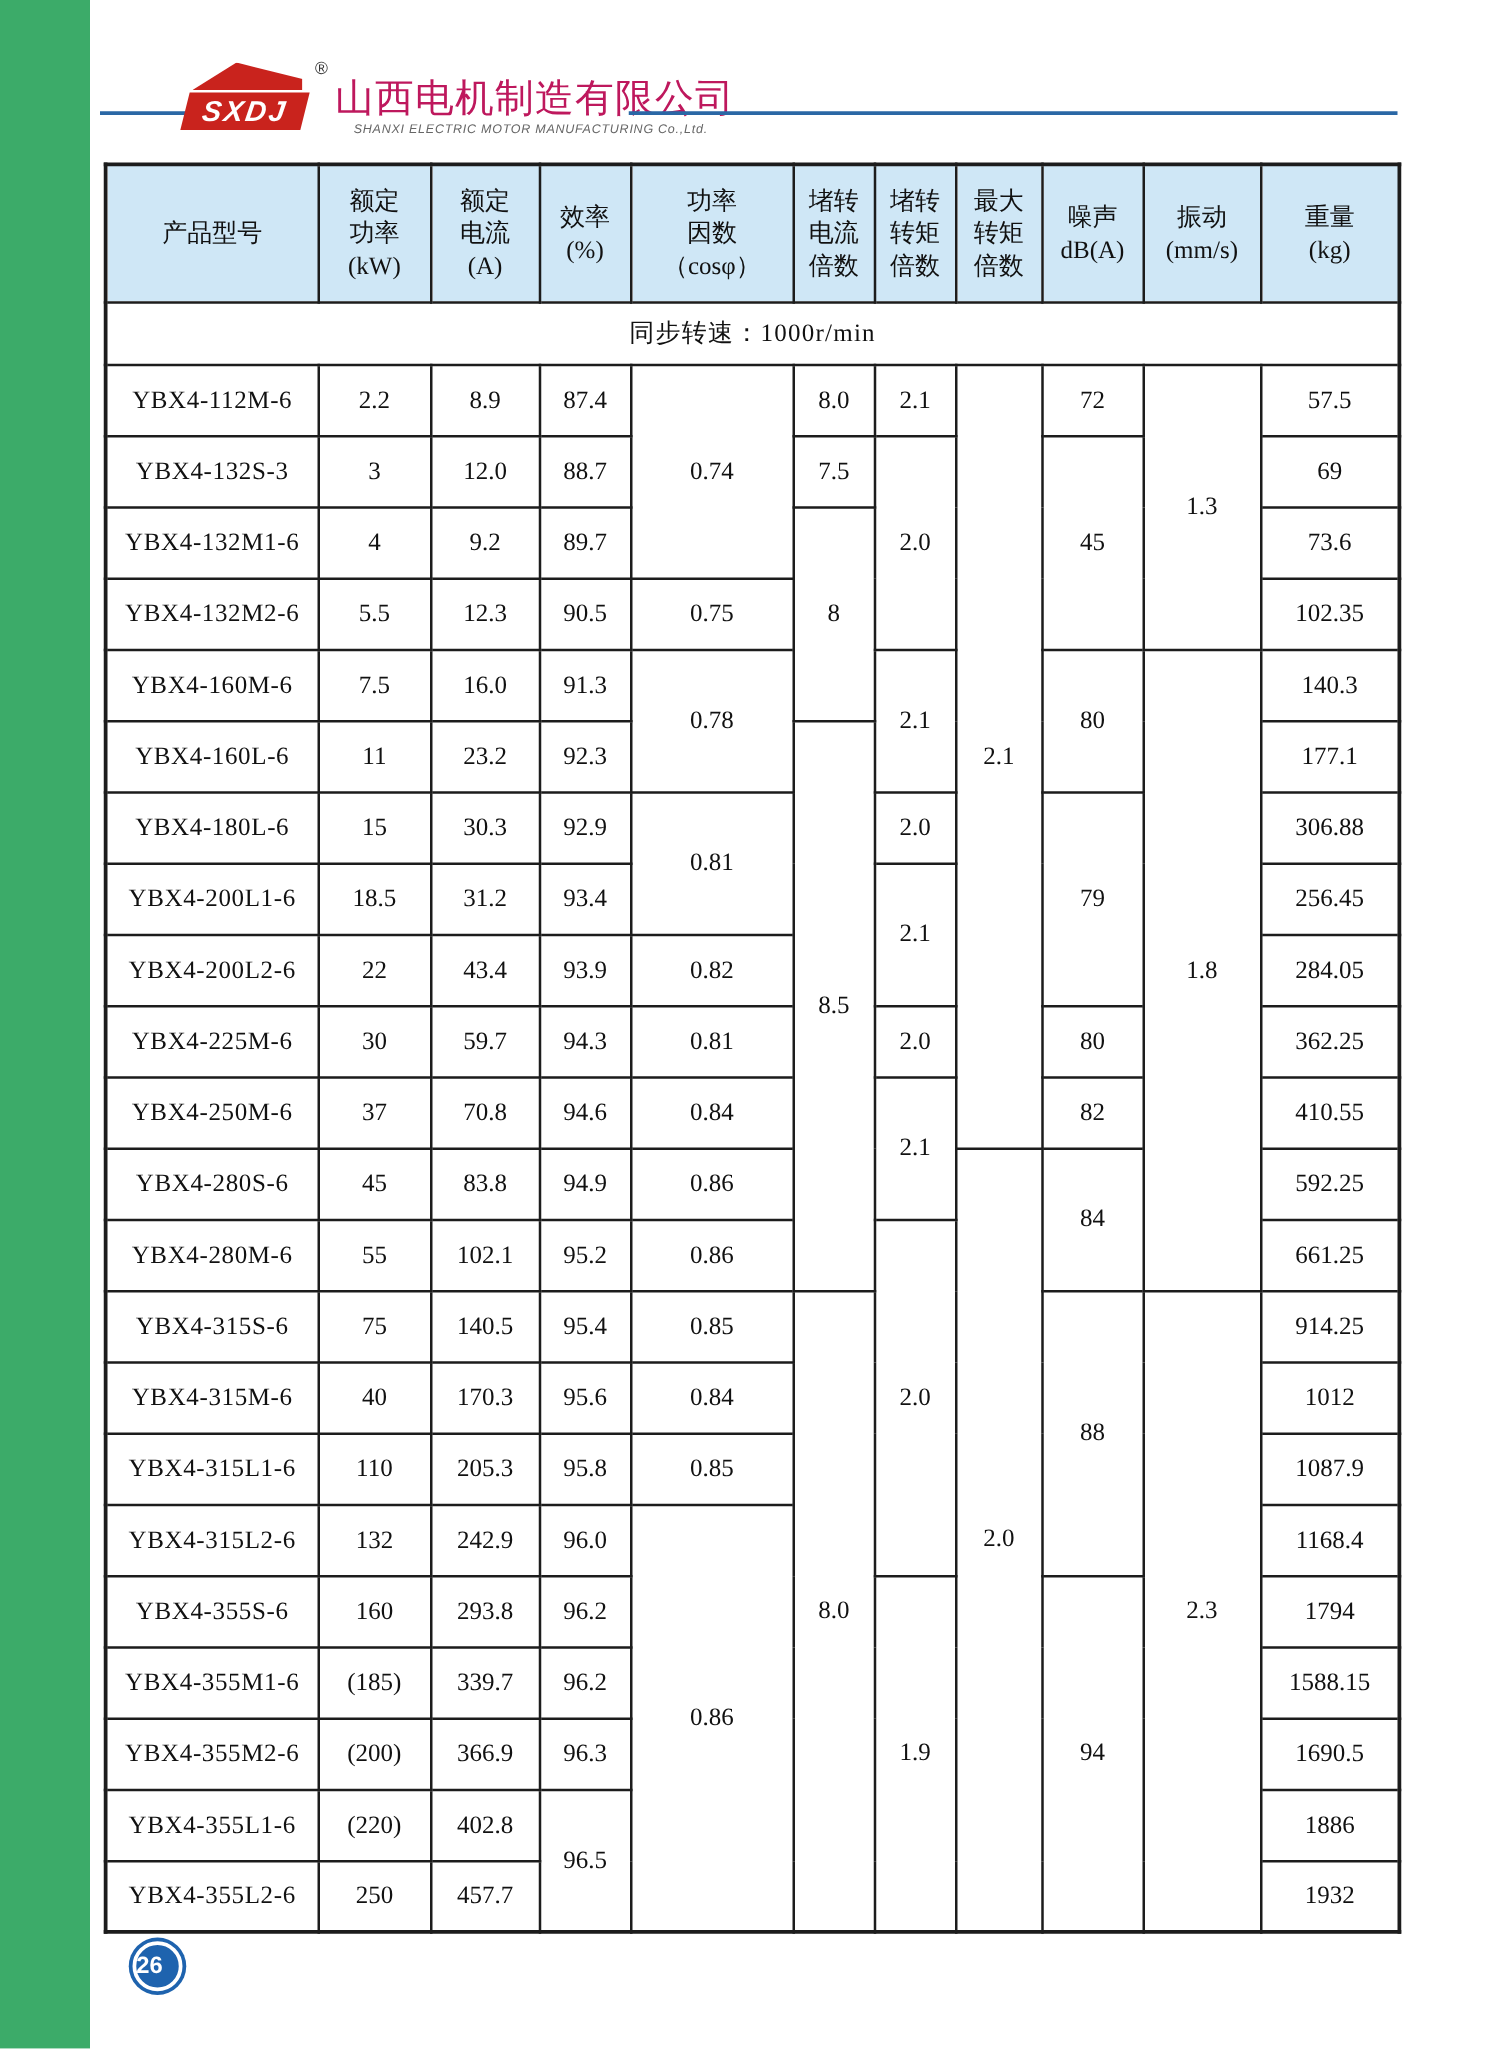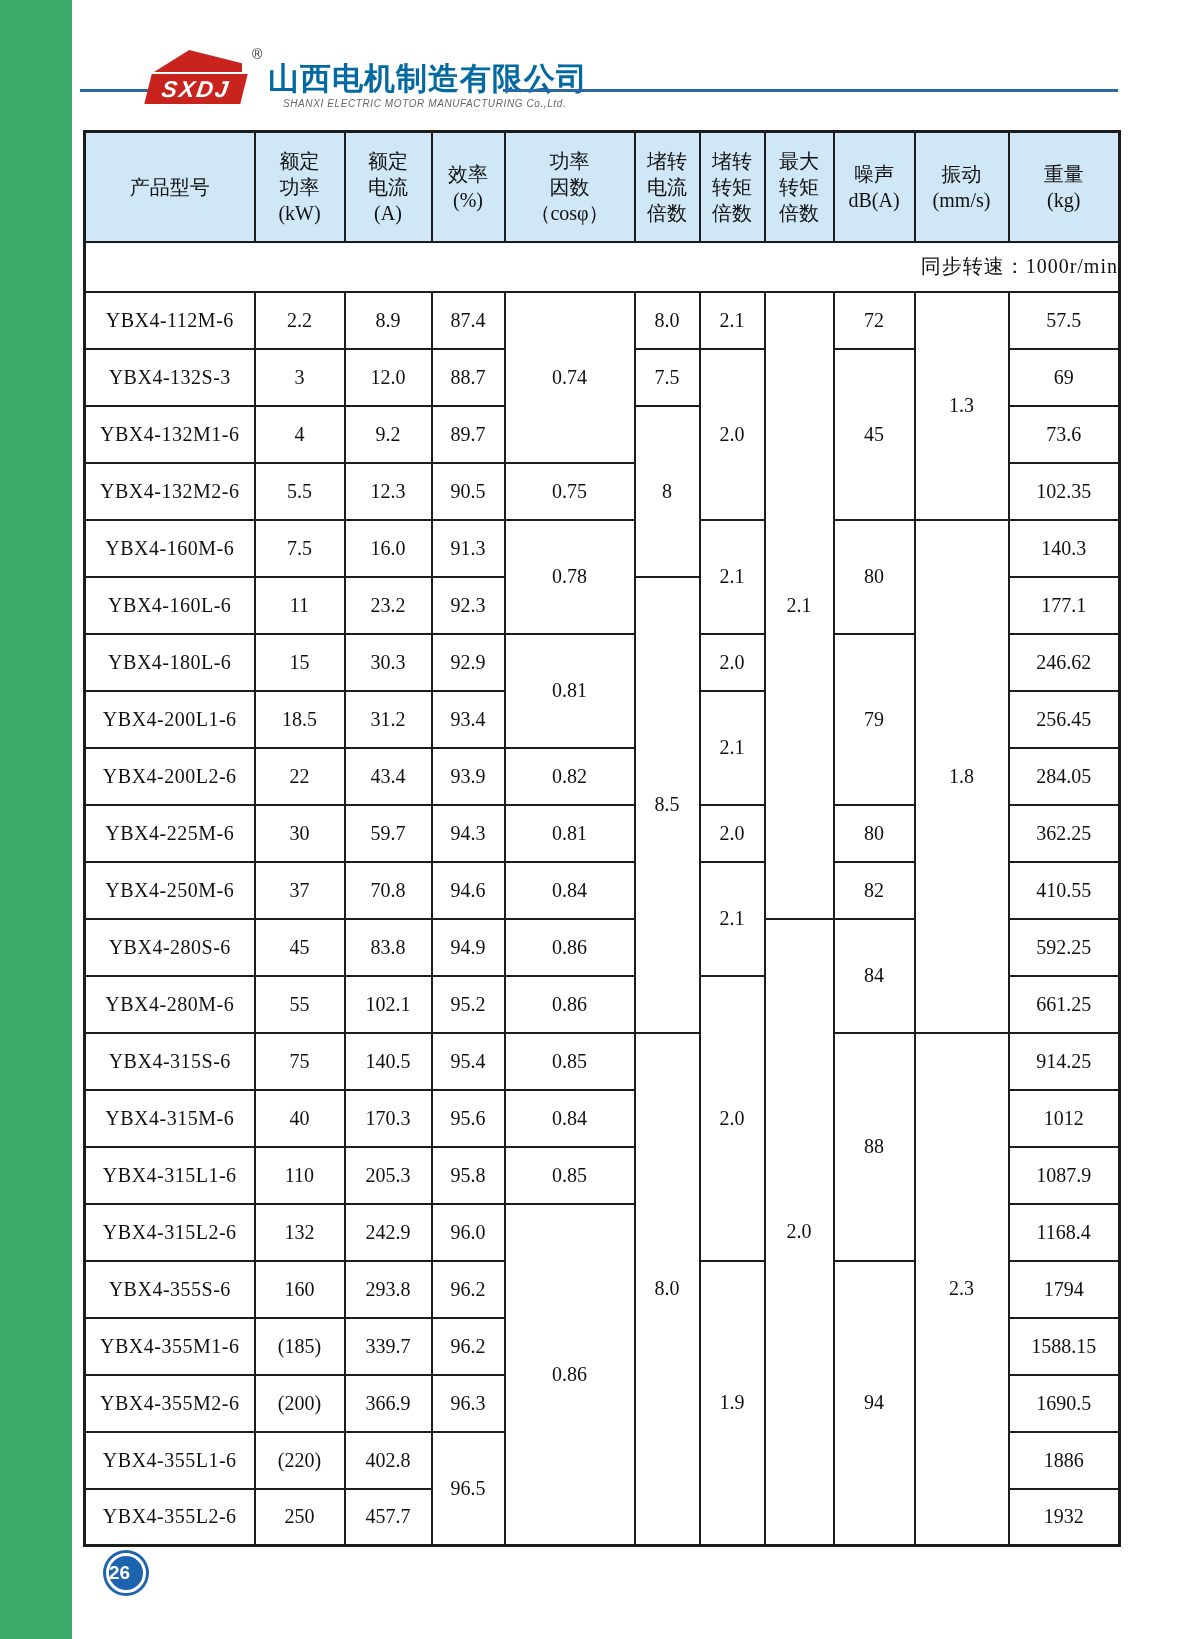--- a/index.html
+++ b/index.html
@@ -11,35 +11,35 @@
   .rule-left{left:80px;top:89px;width:93px;}
   .rule-right{left:503px;top:89px;width:615px;}
   .logo-mark{position:absolute;left:148px;top:50px;width:100px;height:60px;}
   .logo-roof{position:absolute;left:6px;top:0;width:88px;height:22px;background:#c9231d;
              clip-path:polygon(0 100%,40% 0,100% 60%,100% 100%);}
   .logo-band{position:absolute;left:0;top:24px;width:96px;height:30px;background:#c9231d;
              transform:skewX(-14deg);display:flex;align-items:center;justify-content:center;}
   .logo-band span{font-style:italic;font-weight:bold;color:#fff;font-size:23px;letter-spacing:2px;
              transform:skewX(6deg);}
   .reg{position:absolute;left:252px;top:46px;font-size:14px;color:#333;}
-  .company-cn{position:absolute;left:268px;top:58px;font-size:31px;font-weight:700;color:#0369a1;
+  .company-cn{position:absolute;left:268px;top:58px;font-size:31px;font-weight:400;color:#be185d;
               letter-spacing:1px;white-space:nowrap;}
   .company-en{position:absolute;left:283px;top:98px;font-size:10px;color:#666;letter-spacing:0.6px;
               white-space:nowrap;font-style:italic;}
   
   table.spec{position:absolute;left:83px;top:130px;width:1035px;border-collapse:collapse;
              table-layout:fixed;font-family:"Liberation Serif","DejaVu Serif",serif;}
   table.spec th, table.spec td{border:2px solid #1c1c1c;text-align:center;vertical-align:middle;
              padding:0;overflow:hidden;}
   table.spec{border:3px solid #1c1c1c;}
   table.spec thead tr{height:110px;}
   table.spec th{background:#cfe7f6;font-weight:normal;font-size:20px;line-height:26px;color:#111;}
   table.spec th .hline{display:block;}
   tr.speed-row{height:50px;}
-  tr.speed-row td{font-size:21px;letter-spacing:1px;text-align:right;}
+  tr.speed-row td{font-size:21px;letter-spacing:1px;}
   tr.body-row{height:57px;}
   table.spec tbody td{font-size:20px;color:#111;}
   td.model-cell{font-size:19px;letter-spacing:0.5px;}
   
   .page-badge{position:absolute;left:106px;top:1553px;width:34px;height:34px;border-radius:50%;
               background:#1e63ae;border:3px solid #ffffff;box-shadow:0 0 0 3px #1e63ae;
               display:flex;align-items:center;justify-content:flex-start;}
   .page-badge span{color:#ffffff;font-size:19px;font-weight:bold;
               font-family:"Liberation Sans","DejaVu Sans",sans-serif;}
 </style>
@@ -193,21 +193,21 @@
           <td>177.1</td>
         </tr>
         <tr class="body-row">
           <td class="model-cell">YBX4-180L-6</td>
           <td>15</td>
           <td>30.3</td>
           <td>92.9</td>
           <td rowspan="2">0.81</td>
           <td>2.0</td>
           <td rowspan="3">79</td>
-          <td>246.62</td>
+          <td>306.88</td>
         </tr>
         <tr class="body-row">
           <td class="model-cell">YBX4-200L1-6</td>
           <td>18.5</td>
           <td>31.2</td>
           <td>93.4</td>
           <td rowspan="2">2.1</td>
           <td>256.45</td>
         </tr>
         <tr class="body-row">

